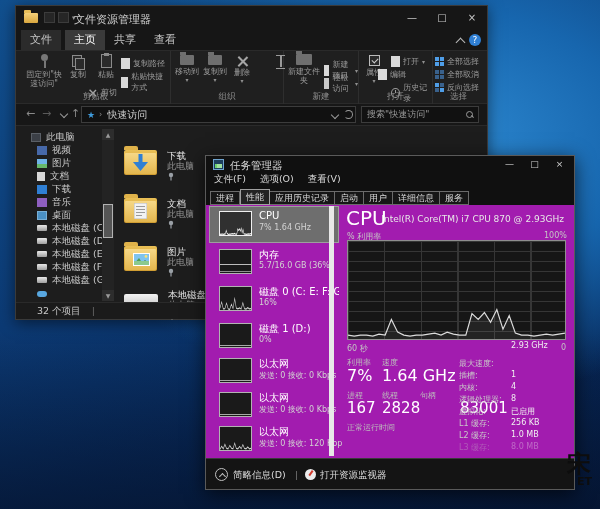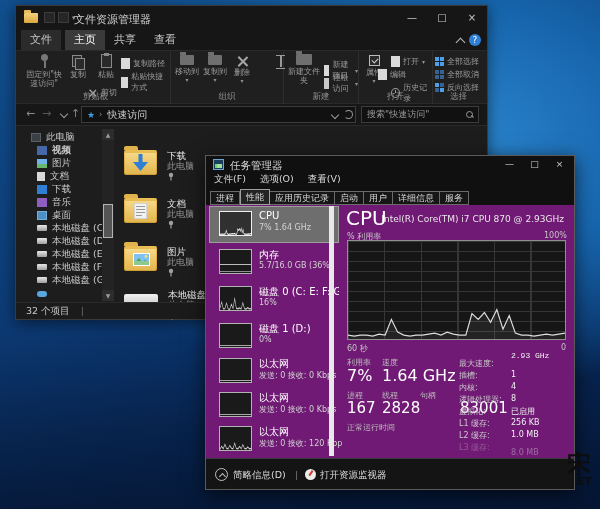--- a/index.html
+++ b/index.html
@@ -142,21 +142,21 @@
   .tm-title { position:absolute; left:24px; top:3px; font-size:10.5px; color:#d8d8d8; }
   .tm-ctl { position:absolute; right:2px; top:0; display:flex; }
   .tm-ctl span { width:25px; height:16px; text-align:center; line-height:16px; font-size:9px; color:#cfcfcf; }
   .tm-menu { position:absolute; left:0; top:17px; width:100%; height:14px; display:flex; gap:14px; padding-left:8px; }
   .tm-menu span { font-size:9.5px; color:#d8d8d8; }
   .tm-tabs { position:absolute; left:4px; top:33px; height:16px; display:flex; }
   .tm-tab { height:14px; margin-top:2px; line-height:13px; padding:0 5px; font-size:9px; color:#d8d8d8;
     background:#161616; border:1px solid #6b6b6b; border-left:none; }
   .tm-tab:first-child { border-left:1px solid #6b6b6b; }
   .tm-tab.sel { height:16px; margin-top:0; line-height:15px; background:#232323; border:1px solid #a0a0a0; position:relative; z-index:2; }
-  .tm-body { position:absolute; left:0; top:49px; width:100%; height:254px; background:#701a75; }
+  .tm-body { position:absolute; left:0; top:49px; width:100%; height:254px; background:#a21caf; }
 
   .perf-row { position:absolute; left:4px; width:126px; height:33px; }
   .perf-row.sel { left:3px; width:130px; height:37px; background:#6e6e6e; border:1px solid #9e9e9e; }
   .thumb { position:absolute; left:9px; top:4px; width:33px; height:25px; background:#1a1a1a; border:1px solid #b2b2b2; }
   .perf-row.sel .thumb { border-color:#f0f0f0; background:#303030; }
   .thumb svg { position:absolute; left:0; bottom:0; width:100%; height:100%; }
   .thumb .memline1 { position:absolute; left:0; right:0; bottom:8px; height:1px; background:#bdbdbd; }
   .thumb .memline2 { position:absolute; left:0; right:0; bottom:1px; height:1px; background:#8f8f8f; }
   .thumb .flatline { position:absolute; left:0; right:0; bottom:1px; height:1px; background:#a8a8a8; }
   .pr-title { position:absolute; left:49px; top:3px; font-size:10px; color:#fff; width:80px; white-space:nowrap; overflow:hidden; }
@@ -360,21 +360,21 @@
       <div class="searchbox nowrap">搜索"快速访问"</div>
       <span class="mag" style="right:14px; top:7px;"></span>
     </div>
 
     <div class="ex-main">
 
       <div class="sb-item" style="left:15px; top:5px;">
           <span class="si si-pc"></span>
           <span>此电脑</span>
         </div>
-      <div class="sb-item" style="left:21px; top:18px;font-weight:bold;">
+      <div class="sb-item" style="left:21px; top:18px;">
           <span class="si si-video"></span>
           <span>视频</span>
         </div>
       <div class="sb-item" style="left:21px; top:31px;">
           <span class="si si-pic"></span>
           <span>图片</span>
         </div>
       <div class="sb-item" style="left:21px; top:44px;">
           <span class="si si-doc"></span>
           <span>文档</span>
@@ -487,21 +487,21 @@
           <div class="floc">此电脑</div>
           <svg width="8" height="9">
               <circle cx="4" cy="3" r="2.2" fill="#9aa0a6"></circle>
               <rect x="3.4" y="5" width="1.2" height="3.5" fill="#9aa0a6"></rect>
             </svg>
         </div>
       </div>
     </div>
 
     <div class="ex-status">
-      <span style="margin-left:10px;">32 个项目</span>
+      <span style="margin-left:21px;">32 个项目</span>
       <span style="margin-left:8px; color:#6a6a6a;">|</span>
     </div>
   </div>
 
   <div id="tm">
     <div class="tm-titlebar">
       <div class="tm-icon"></div>
       <span class="tm-title">任务管理器</span>
       <div class="tm-ctl">
         <span>—</span>
@@ -603,35 +603,35 @@
       <span class="stat-val" style="left:176px; top:161px;">1.64 GHz</span>
       <span class="stat-lbl" style="left:141px; top:185px;">进程</span>
       <span class="stat-lbl" style="left:176px; top:185px;">线程</span>
       <span class="stat-lbl" style="left:214px; top:185px;">句柄</span>
       <span class="stat-val md" style="left:141px; top:194px;">167</span>
       <span class="stat-val md" style="left:176px; top:194px;">2828</span>
       <span class="stat-val md" style="left:214px; top:194px;margin-left:40px;">83001</span>
       <span class="stat-lbl" style="left:141px; top:217px;">正常运行时间</span>
 
       <span class="rrow-lbl" style="top:153px;">最大速度:</span>
-      <span class="rrow-val" style="top:146px;font-family:Liberation Mono, monospace;">2.93 GHz</span>
+      <span class="rrow-val" style="top:136px;">2.93 GHz</span>
       <span class="rrow-lbl" style="top:165px;">插槽:</span>
       <span class="rrow-val" style="top:165px;">1</span>
       <span class="rrow-lbl" style="top:177px;">内核:</span>
       <span class="rrow-val" style="top:177px;">4</span>
       <span class="rrow-lbl" style="top:189px;">逻辑处理器:</span>
       <span class="rrow-val" style="top:189px;">8</span>
       <span class="rrow-lbl" style="top:201px;">虚拟化:</span>
       <span class="rrow-val" style="top:201px;">已启用</span>
       <span class="rrow-lbl" style="top:213px;">L1 缓存:</span>
       <span class="rrow-val" style="top:213px;">256 KB</span>
       <span class="rrow-lbl" style="top:225px;">L2 缓存:</span>
       <span class="rrow-val" style="top:225px;">1.0 MB</span>
       <span class="rrow-lbl faint" style="top:237px;">L3 缓存:</span>
-      <span class="rrow-val faint" style="top:243px;">8.0 MB</span>
+      <span class="rrow-val faint" style="top:237px;">8.0 MB</span>
     </div>
 
     <div class="tm-footer">
       <span class="circ-up"></span>
       <span class="ft-text" style="left:27px;">简略信息(D)</span>
       <span class="ft-text" style="left:89px; color:#777;">|</span>
       <span class="resmon-ic"></span>
       <span class="ft-text" style="left:114px;">打开资源监视器</span>
     </div>
   </div>

